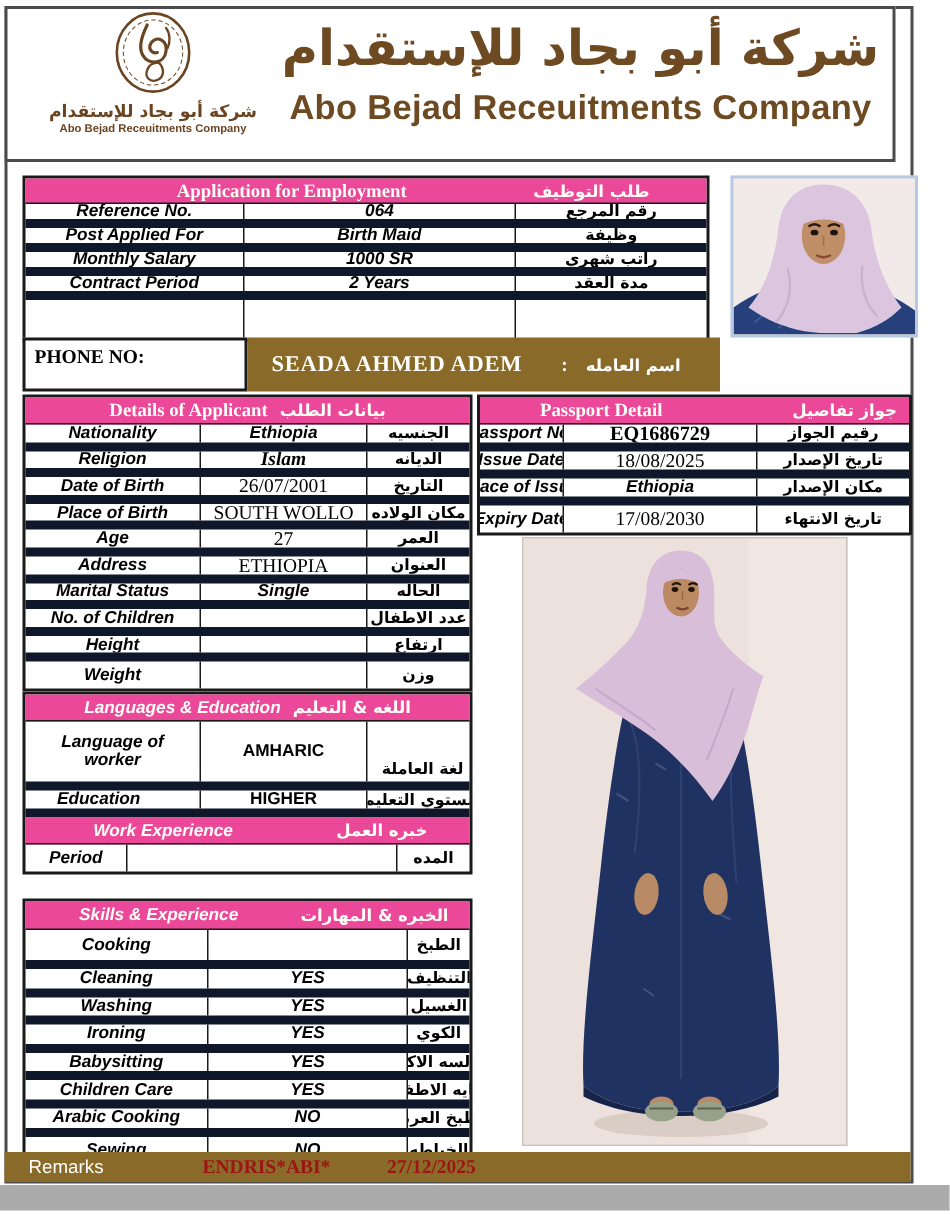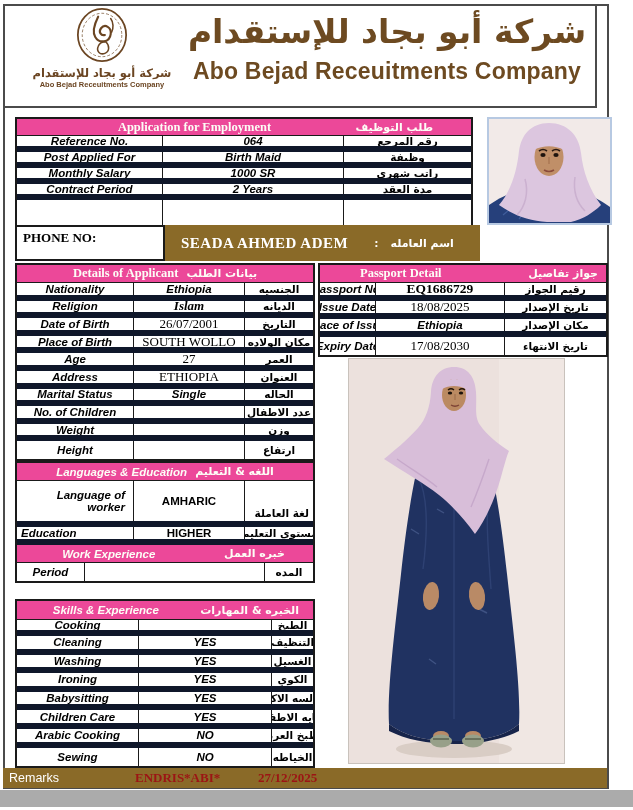--- a/index.html
+++ b/index.html
@@ -47,21 +47,21 @@
   .phone-bar{left:160px;top:219px;width:315px;height:36px;background:#8a6a28;color:#fff;display:flex;align-items:center;padding-left:16px}
   .phone-name{font:bold 15px "Liberation Serif",serif;letter-spacing:.5px}
   .phone-sep{font:bold 13px "Liberation Serif",serif;margin:0 12px 0 26px}
   .phone-ar{font:bold 11px "DejaVu Sans",sans-serif;direction:rtl}
   
   .photo-small{left:482px;top:111px;width:125px;height:108px;border:2px solid #b7c9e2;background:#f2eae8}
   .photo-large{left:343px;top:352px;width:217px;height:406px;border:1px solid #c9c2bc;background:#ece1dd}
   .photo-small svg,.photo-large svg{display:block}
   
   .remarks-bar{left:-2px;top:762px;width:604px;height:20px;background:#8a6a28;display:flex;align-items:center}
-  .remarks-label{font:12.5px "Liberation Sans",sans-serif;color:#fff;margin-left:6px}
+  .remarks-label{font:12.5px "Liberation Sans",sans-serif;color:#fff;margin-left:16px}
   .remarks-agent{font:bold 13px "Liberation Serif",serif;color:#9c1414;position:absolute;left:132px}
   .remarks-date{font:bold 13px "Liberation Serif",serif;color:#9c1414;position:absolute;left:255px}
   .gray-strip{position:absolute;left:0;top:790px;width:633px;height:17px;background:#ababab}
 </style>
 </head>
 <body>
 
 <div class="page">
 
   <div class="abs header-box">
@@ -177,28 +177,28 @@
       <div class="tc c1 lbl">Marital Status</div>
       <div class="tc c2 v-sbi">Single</div>
       <div class="tc fx ar">الحاله</div>
     </div>
     <div class="trow" style="height:17.6px">
       <div class="tc c1 lbl">No. of Children</div>
       <div class="tc c2"></div>
       <div class="tc fx ar">عدد الاطفال</div>
     </div>
     <div class="trow" style="height:17.6px">
+      <div class="tc c1 lbl">Height</div>
+      <div class="tc c2"></div>
+      <div class="tc fx ar">ارتفاع</div>
+    </div>
+    <div class="trow" style="height:17.6px">
       <div class="tc c1 lbl">Weight</div>
       <div class="tc c2"></div>
       <div class="tc fx ar">وزن</div>
-    </div>
-    <div class="trow" style="height:17.6px">
-      <div class="tc c1 lbl">Height</div>
-      <div class="tc c2"></div>
-      <div class="tc fx ar">ارتفاع</div>
     </div>
   </div>
 
   <div class="tbl pas" style="left:313px;top:257px;width:290px">
     <div class="trow tbar" style="height:18px">
       <span class="bc bar-serif" style="left:40px">Passport Detail</span>
       <span class="bc bar-ar" style="right:8px">جواز تفاصيل</span>
     </div>
     <div class="trow" style="height:18px">
       <div class="tc c1 lbl">Passport No.</div>
@@ -221,46 +221,46 @@
       <div class="tc fx ar">تاريخ الانتهاء</div>
     </div>
   </div>
 
   <div class="tbl lng" style="left:10px;top:455px;width:300px">
     <div class="trow tbar" style="height:18px;display:flex;align-items:center;justify-content:center;gap:8px">
       <span class="bar-sans">Languages &amp; Education</span>
       <span class="bar-ar">اللغه &amp; التعليم</span>
     </div>
     <div class="trow" style="height:46px">
-      <div class="tc c1 lbl" style="white-space:normal;text-align:right;padding:0 8px">Language of worker</div>
+      <div class="tc c1 lbl" style="white-space:normal;text-align:center;padding:0 8px">Language of worker</div>
       <div class="tc c2 v-sb">AMHARIC</div>
       <div class="tc fx ar cell-bl">لغة العاملة</div>
     </div>
     <div class="trow" style="height:18px">
-      <div class="tc c1 lbl" style="justify-content:flex-start;padding-left:4px">Education</div>
+      <div class="tc c1 lbl" style="justify-content:flex-start;padding-left:21px">Education</div>
       <div class="tc c2 v-sb">HIGHER</div>
       <div class="tc fx ar">المستوي التعليمي</div>
     </div>
     <div class="trow tbar" style="height:18px">
       <span class="bc bar-sans" style="left:0;width:62%">Work Experience</span>
       <span class="bc bar-ar" style="right:28px">خبره العمل</span>
     </div>
     <div class="trow wrk" style="height:18px">
       <div class="tc c1 lbl">Period</div>
       <div class="tc fx"></div>
       <div class="tc c3 ar">المده</div>
     </div>
   </div>
 
   <div class="tbl skl" style="left:10px;top:593px;width:300px">
     <div class="trow tbar" style="height:19px">
       <span class="bc bar-sans" style="left:0;width:60%">Skills &amp; Experience</span>
       <span class="bc bar-ar" style="right:14px">الخبره &amp; المهارات</span>
     </div>
-    <div class="trow" style="height:16px">
+    <div class="trow" style="height:26px">
       <div class="tc c1 lbl">Cooking</div>
       <div class="tc c2 v-sbi"></div>
       <div class="tc fx ar">الطبخ</div>
     </div>
     <div class="trow" style="height:18.6px">
       <div class="tc c1 lbl">Cleaning</div>
       <div class="tc c2 v-sbi">YES</div>
       <div class="tc fx ar">التنظيف</div>
     </div>
     <div class="trow" style="height:18.6px">

